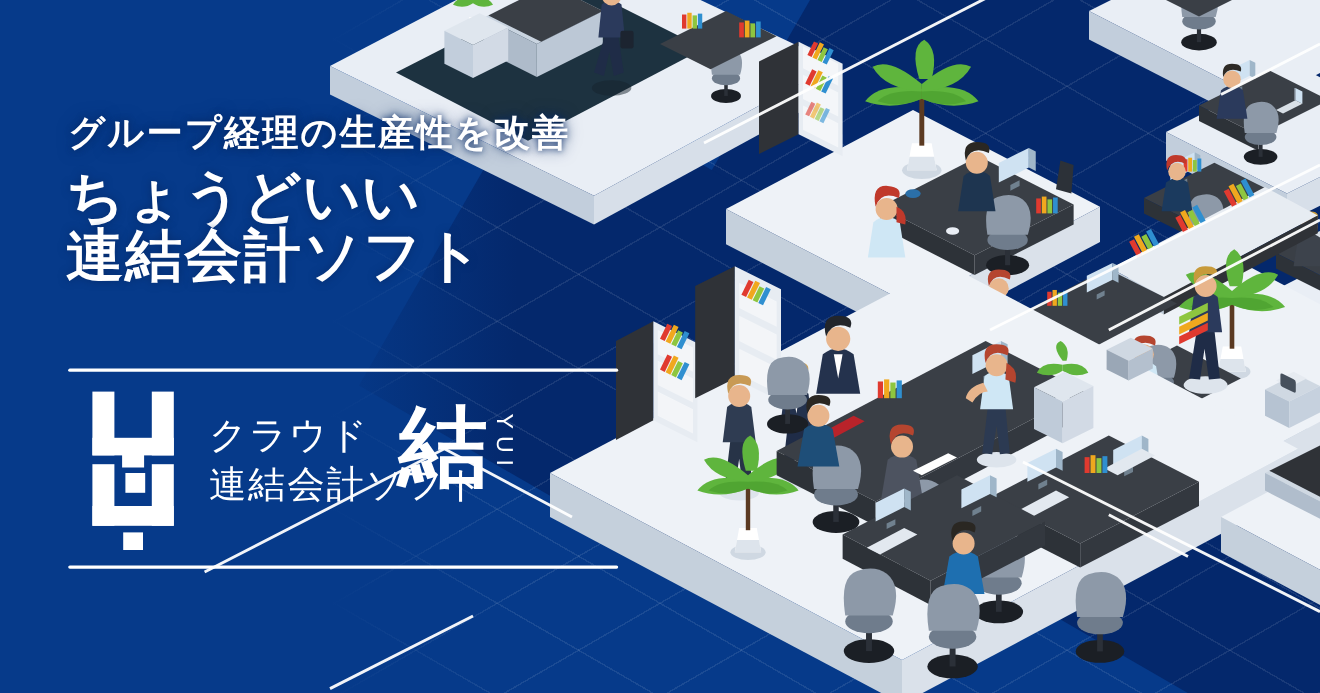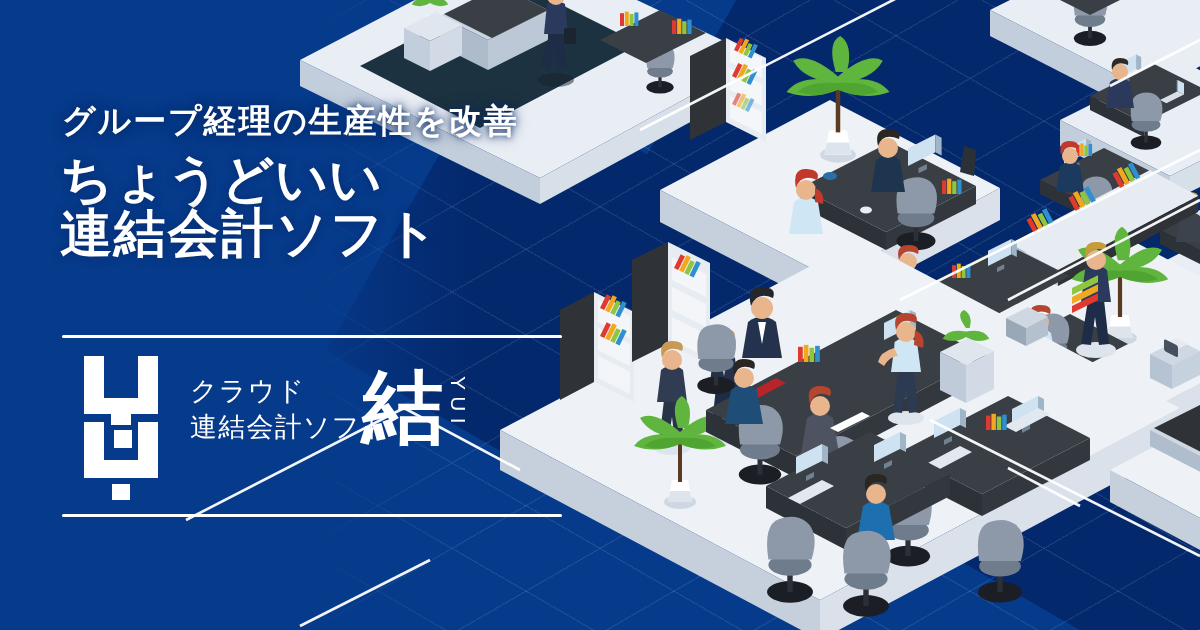--- a/index.html
+++ b/index.html
@@ -57,21 +57,21 @@
   .m-y-stem{left:27px;top:55px;width:20px;height:14px;}
   
   .m-u-l{left:0;top:66px;width:20px;height:56px;}
   .m-u-r{left:54px;top:66px;width:20px;height:56px;}
   .m-u-bar{left:0;top:104px;width:74px;height:18px;}
   .m-u-dotin{left:30px;top:74px;width:18px;height:18px;}
   
   .m-i{left:28px;top:128px;width:18px;height:16px;}
 
   .lock-text{position:absolute;left:128px;top:22px;}
-  .lock-line{color:#ffffff;font-size:27px;font-weight:300;line-height:1.32;letter-spacing:.045em;white-space:nowrap;}
+  .lock-line{color:#ffffff;font-size:34px;font-weight:300;line-height:1.32;letter-spacing:.045em;white-space:nowrap;}
 
   .brand{position:absolute;left:300px;top:16px;display:flex;align-items:flex-start;}
   .brand-kanji{
     color:#ffffff;font-size:82px;font-weight:bold;line-height:.95;
     letter-spacing:0;display:block;
   }
   .brand-roman{
     color:#ffffff;font-size:21px;font-weight:400;letter-spacing:.30em;
     writing-mode:vertical-rl;transform:rotate(0deg);
     margin-left:4px;margin-top:8px;line-height:1;

